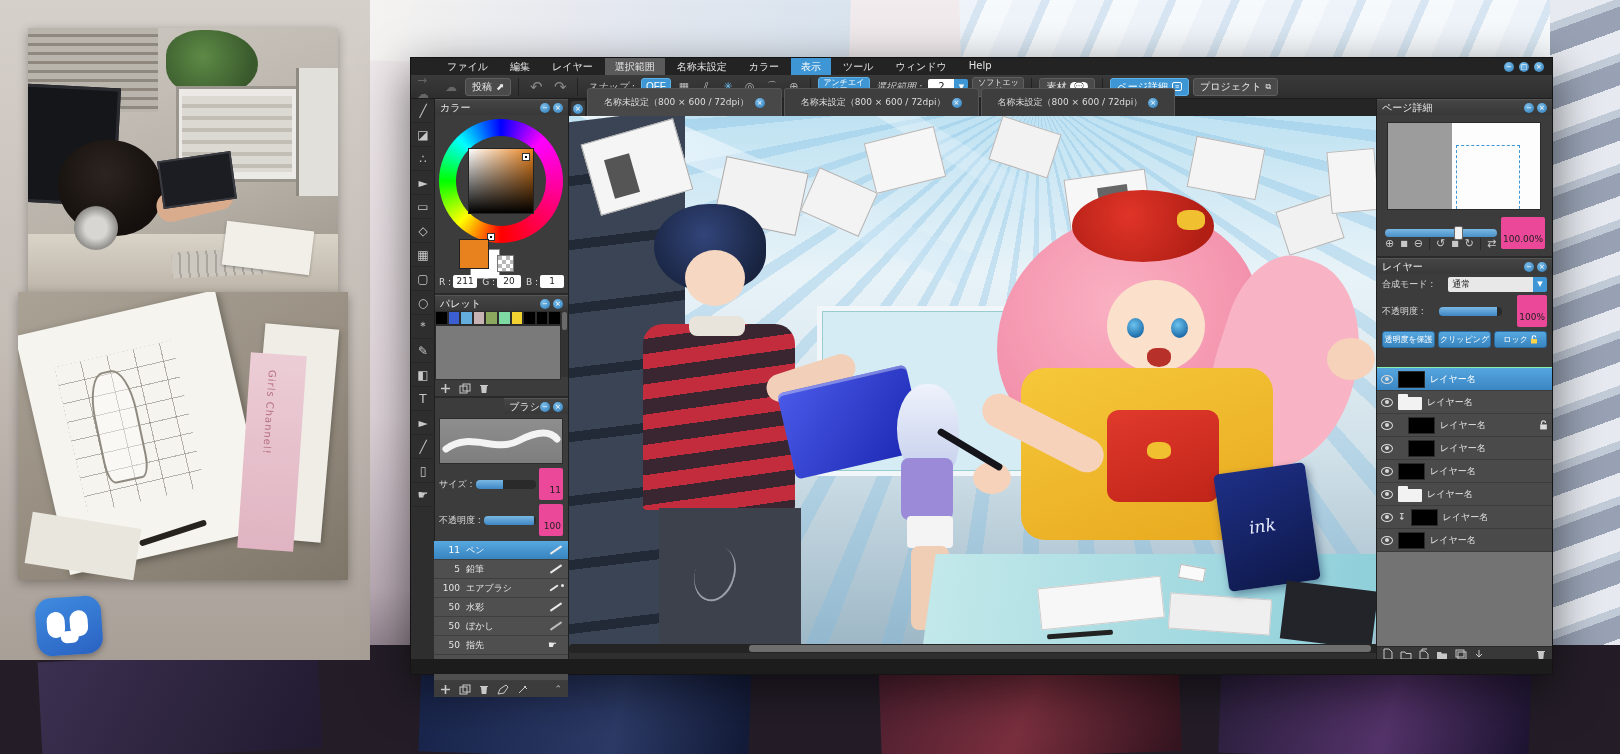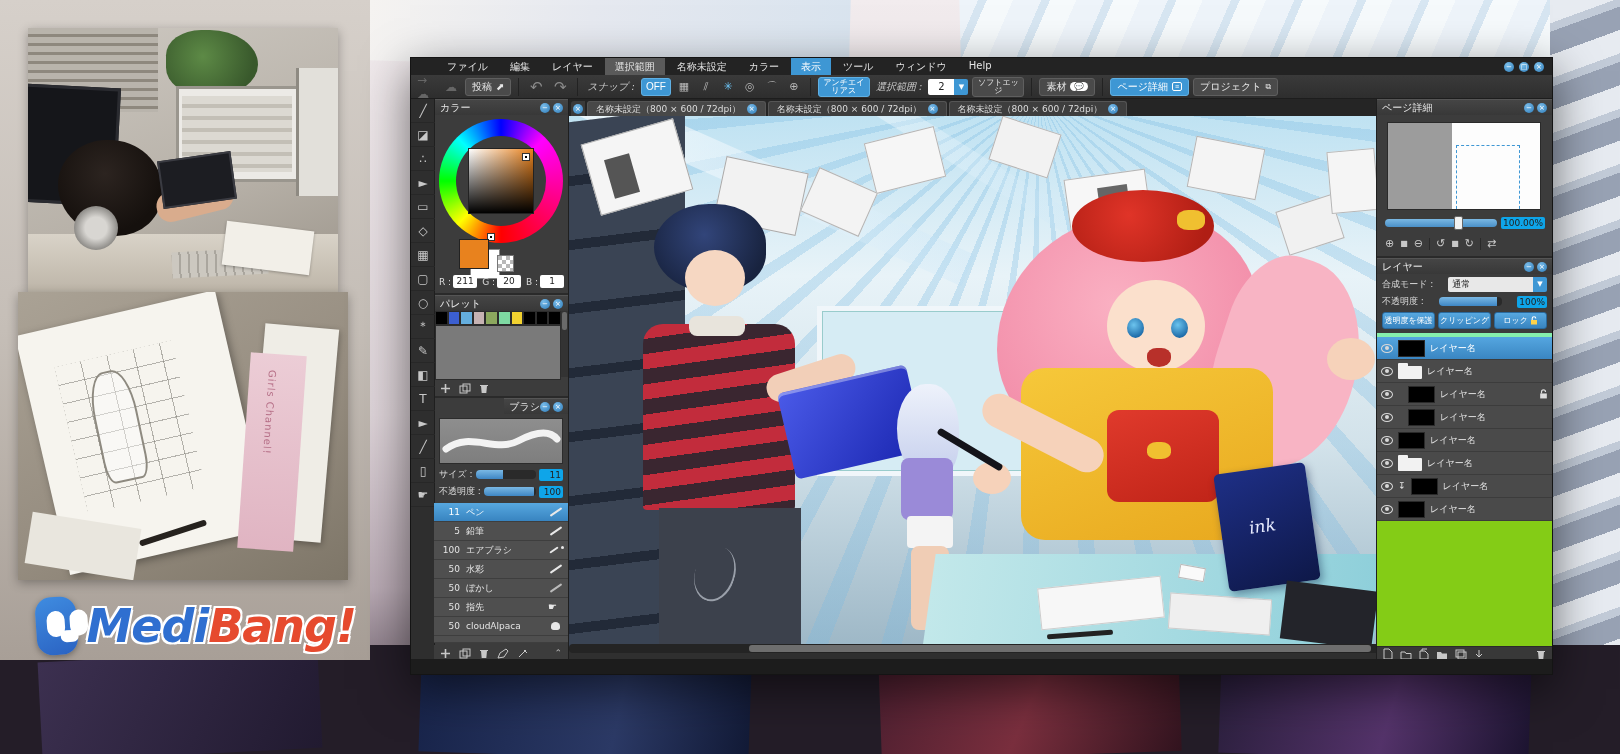--- a/index.html
+++ b/index.html
@@ -124,37 +124,37 @@
   .pal-foot { height:16px; display:flex; align-items:center; gap:8px; padding:0 5px; color:#c8c8c8; }
   .vsb { position:absolute; right:0; top:0; width:7px; height:66px; background:#333; }
   .vsb .thumb { position:absolute; left:1px; top:1px; width:5px; height:18px; background:#6a6a6a; border-radius:2px; }
 
   
   .brush-body { position:relative; flex:1; display:flex; flex-direction:column; }
   .brush-preview { margin:4px 5px 2px 5px; height:46px; background:linear-gradient(180deg,#8e8e8e,#7e7e7e); border:1px solid #2c2c2c; position:relative; overflow:hidden; }
   .srow { display:flex; align-items:center; gap:3px; padding:2px 5px; font-size:9px; color:#ddd; }
   .slider { flex:1; height:9px; background:#2a2a2a; border-radius:4px; position:relative; overflow:hidden; }
   .slider .fill { position:absolute; left:0; top:0; bottom:0; background:linear-gradient(180deg,#7ab8e4,#3e86c4); }
-  .valbox { background:#0ea5e9; color:#222; border-radius:2px; min-width:24px; padding:0 2px; height:12px; text-align:right; line-height:12px; font-size:9px; }
+  .valbox { background:#ec4899; color:#222; border-radius:2px; min-width:24px; padding:16px 2px; height:12px; text-align:right; line-height:12px; font-size:9px; }
   .brushlist { flex:1; margin-top:3px; overflow:hidden; position:relative; }
   .brow { height:19px; display:flex; align-items:center; background:#4f4f4f; border-bottom:1px solid #3e3e3e; padding:0 4px; font-size:9px; color:#e4e4e4; }
   .brow.sel { background:linear-gradient(180deg,#57a8e0,#3884c0); color:#fff; }
   .brow .bsize { width:22px; text-align:right; margin-right:6px; }
   .brow .bicon { margin-left:auto; width:16px; height:12px; position:relative; }
   .bar-icon { position:absolute; left:1px; top:5px; width:14px; height:2px; background:#e8e8e8; transform:rotate(-35deg); border-radius:1px; }
   .brush-foot { height:16px; display:flex; align-items:center; gap:8px; padding:0 6px; color:#c8c8c8; background:#3c3c3c; }
   .chev { margin-left:auto; color:#bbb; font-size:9px; }
 
   svg.mini { display:block; }
 
   
   .canvascol { flex:1; display:flex; flex-direction:column; background:#2c2c2c; min-width:0; }
   .tabbar { height:17px; background:#252525; display:flex; align-items:flex-end; gap:2px; padding-left:2px; }
   .tabstub { width:14px; height:15px; background:#3a3a3a; border-radius:3px 0 0 0; display:flex; align-items:center; justify-content:center; }
-  .tab { height:15px; background:#3e3e3e; border:1px solid #555; border-bottom:none; border-radius:3px 3px 0 0; display:flex; align-items:center; gap:6px; padding:0 8px; font-size:9px; color:#ddd; white-space:nowrap; }
+  .tab { height:28px; background:#3e3e3e; border:1px solid #555; border-bottom:none; border-radius:3px 3px 0 0; display:flex; align-items:center; gap:6px; padding:0 16px; font-size:9px; color:#ddd; white-space:nowrap; }
   .tab.first { background:#484848; }
   .tclose { width:10px; height:10px; border-radius:50%; background:radial-gradient(circle at 35% 30%,#79bcea,#2f7cb8); color:#fff; font-size:7px; line-height:10px; text-align:center; }
   .canvas-view { position:relative; flex:1; background:#2f2f2f; overflow:hidden; }
   .artboard { position:absolute; left:0; top:0; width:810px; height:533px; overflow:hidden; background:linear-gradient(180deg,#bfe2f2 0%,#e8f3f8 30%,#d2e2ea 62%,#9db7c6 100%); }
   .art { position:absolute; }
   .hscroll { position:absolute; left:0; bottom:8px; width:810px; height:9px; background:#242424; border-radius:4px; }
   .hscroll .thumb { position:absolute; left:180px; top:1px; width:622px; height:7px; background:#6e6e6e; border-radius:3px; }
 
   
   .rightcol { width:176px; display:flex; flex-direction:column; background:#3c3c3c; border-left:1px solid #1f1f1f; }
@@ -168,21 +168,21 @@
   .nav-icons { position:absolute; left:8px; top:122px; display:flex; align-items:center; gap:6px; color:#c8c8c8; font-size:11px; }
   .nav-isep { width:1px; height:12px; background:#2a2a2a; }
 
   
   .layers { flex:1; display:flex; flex-direction:column; }
   .lay-ctrl { padding:3px 5px 0 5px; display:flex; align-items:center; gap:15px; font-size:9px; color:#ddd; }
   .lay-select { flex:1; height:15px; background:#e8e8e8; color:#222; border-radius:2px 0 0 2px; display:flex; align-items:center; padding:0 4px; font-size:9px; }
   .lay-selarrow { width:14px; height:15px; background:#3e97d4; border-radius:0 2px 2px 0; color:#fff; font-size:7px; line-height:15px; text-align:center; }
   .lay-btnrow { display:flex; gap:3px; padding:4px 5px; }
   .lbtn { flex:1; background:linear-gradient(180deg,#57a8e0,#3884c0); border:1px solid #2a6a9e; border-radius:3px; color:#fff; font-size:8px; text-align:center; padding:2px 1px; white-space:nowrap; display:flex; align-items:center; justify-content:center; gap:2px; }
-  .laylist { flex:1; overflow:hidden; background:#84cc16; margin-top:0; border-top:4px solid #86efac; }
+  .laylist { flex:1; overflow:hidden; background:#737373; margin-top:15px; border-top:1px solid #86efac; }
   .lrow { height:23px; display:flex; align-items:center; gap:5px; padding:0 4px; background:#4a4a4a; border-bottom:1px solid #3c3c3c; font-size:9px; color:#e0e0e0; }
   .lrow.sel { background:linear-gradient(180deg,#55a6e0,#3a86c2); color:#fff; }
   .eye { width:12px; height:9px; border:1px solid #d8d8d8; border-radius:50%; position:relative; flex:none; }
   .eye::after { content:""; position:absolute; left:3px; top:1.5px; width:4px; height:4px; border-radius:50%; background:#d8d8d8; }
   .lthumb { width:27px; height:17px; background:#000; border:1px solid #2a2a2a; flex:none; }
   .lthumb.indent { margin-left:10px; }
   .lfolder { width:24px; height:16px; flex:none; position:relative; }
   .lfolder::before { content:""; position:absolute; left:0; top:3px; width:24px; height:13px; background:#f2f2f2; border-radius:1px; }
   .lfolder::after { content:""; position:absolute; left:0; top:0; width:10px; height:5px; background:#f2f2f2; border-radius:1px 1px 0 0; }
   .clip-arrow { color:#e8e8e8; font-size:9px; flex:none; }
@@ -233,21 +233,20 @@
   <div class="pb-pen"></div>
   <div class="pb-paper-s"></div>
 </div>
 
 <div class="brand">
   <div class="brand-icon">
     <div class="g1"></div>
       <div class="g2"></div>
       <div class="g3"></div>
   </div>
-  <div class="brand-text"><span class="brand-medi">Medi</span><span class="brand-bang">Bang!</span></div>
 </div>
 
 <div class="app">
 
   <div class="titlebar">
     <div class="menu">
       <span class="menu-item">ファイル</span>
       <span class="menu-item">編集</span>
       <span class="menu-item">レイヤー</span>
       <span class="menu-item pressed">選択範囲</span>

